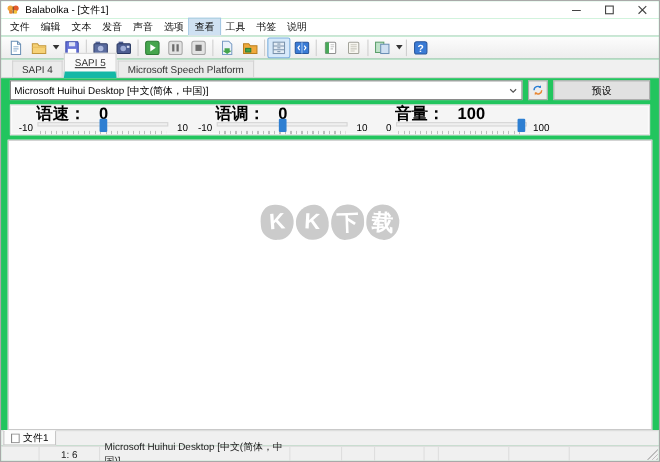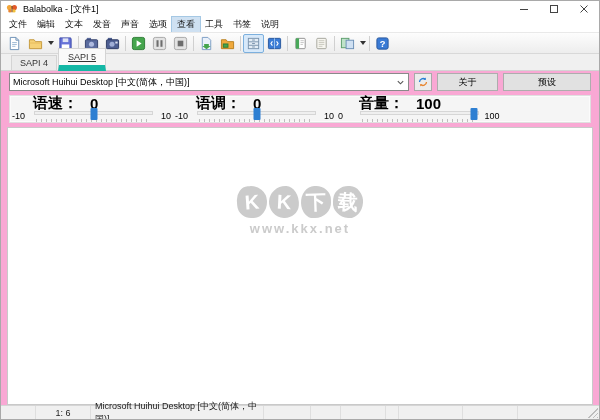--- a/index.html
+++ b/index.html
@@ -1,18 +1,18 @@
 <!DOCTYPE html>
 <html><head>
 <meta charset="utf-8">
 <style>
   * { box-sizing: border-box; margin: 0; padding: 0; }
   html,body { width:600px; height:420px; }
   body { font-family: "Liberation Sans", sans-serif; background:#fff; }
-  .window { width:600px; height:420px; border:1px solid #a9a9a9; background:#f9a8d4;
+  .window { width:600px; height:420px; border:1px solid #a9a9a9; background:#22c55e;
             display:flex; flex-direction:column; overflow:hidden; }
 
   
   .titlebar { height:16px; background:#fff; display:flex; align-items:center; padding-left:5px; flex:0 0 auto; }
   .app-icon { width:12px; height:12px; flex:0 0 auto; }
   .title-text { font-size:9px; color:#000; margin-left:5px; white-space:nowrap; }
   .win-controls { margin-left:auto; display:flex; height:100%; }
   .win-btn { width:30px; height:100%; display:flex; align-items:center; justify-content:center; }
 
   
@@ -52,21 +52,21 @@
 
   
   .sliderpanel { margin:2px 8px 2px 8px; height:28px; background:#f5f5f5; border:1px solid #e0e0e0;
                  box-shadow:inset 0 0 0 1px #fbfbfb; display:flex; padding:2px 2px 1px 2px; flex:0 0 auto; }
   .slider-group { flex:0 0 163px; display:flex; flex-direction:column; }
   .slider-spacer { flex:1; }
   .slider-head { display:flex; font-size:15px; font-weight:bold; color:#000; padding-left:21px; height:11px; align-items:center; }
   .slider-value { margin-left:12px; }
   .slider-row { display:flex; align-items:center; height:13px; }
   .min-label, .max-label { font-size:9px; color:#000; flex:0 0 22px; }
-  .min-label { padding-right:4px; }
+  .min-label { text-align:right; padding-right:4px; }
   .max-label { text-align:center; padding-left:4px; }
   .track-wrap { position:relative; flex:1; height:13px; }
   .track { position:absolute; top:2px; left:0; right:0; height:4px; background:#efefef;
            border:1px solid #d6d6d6; }
   .ticks { position:absolute; bottom:0; left:2px; right:2px; height:3px;
            background-image:repeating-linear-gradient(90deg,#bdbdbd 0 1px,transparent 1px 5px); }
   .thumb { position:absolute; top:-1px; width:7px; height:12px; background:#2e7fd2; border-radius:1px;
            transform:translateX(-50%); }
 
   
@@ -259,38 +259,38 @@
       <svg width="15" height="15" viewBox="0 0 16 16">
         <rect x="2" y="2" width="12" height="12" rx="2" fill="#3a7bd5" stroke="#28569c"></rect>
         <text x="8" y="12" font-size="10" font-weight="bold" fill="#fff" text-anchor="middle">?</text>
       </svg>
     </div>
   </div>
 
   <div class="tabrow">
     <div class="tab">SAPI 4</div>
     <div class="tab active">SAPI 5</div>
+    <div class="tab">Microsoft Speech Platform</div>
   </div>
 
   <div class="voicerow">
     <div class="combo">
       <span class="combo-text">Microsoft Huihui Desktop [中文(简体，中国)]</span>
       <svg width="9" height="9" viewBox="0 0 10 10">
         <path d="M2 3.5 5 6.5 8 3.5" fill="none" stroke="#555" stroke-width="1.2"></path>
       </svg>
     </div>
     <div class="mini-btn">
       <svg width="12" height="12" viewBox="0 0 12 12">
         <path d="M2.5 6a3.5 3.5 0 0 1 6-2.4" fill="none" stroke="#2a7fd4" stroke-width="1.3"></path>
         <path d="M8.8 1.4v2.4H6.4z" fill="#2a7fd4"></path>
         <path d="M9.5 6a3.5 3.5 0 0 1-6 2.4" fill="none" stroke="#e8852f" stroke-width="1.3"></path>
         <path d="M3.2 10.6V8.2h2.4z" fill="#e8852f"></path>
       </svg>
     </div>
-    <button class="push-btn btn-about">关于</button>
     <button class="push-btn btn-preset">预设</button>
   </div>
 
   <div class="sliderpanel">
 
     <div class="slider-group">
       <div class="slider-head">
         <span>语速：</span>
         <span class="slider-value">0</span>
       </div>
@@ -341,24 +341,31 @@
   </div>
 
   <div class="editor">
     <div class="watermark">
       <div class="wm-blobs">
         <span class="wm-blob">K</span>
         <span class="wm-blob">K</span>
         <span class="wm-blob">下</span>
         <span class="wm-blob">载</span>
       </div>
-      <div class="wm-url">www.kkx.net</div>
-    </div>
-  </div>
-
+    </div>
+  </div>
+
+  <div class="doctabs">
+    <div class="doctab">
+      <svg width="8" height="9" viewBox="0 0 8 9">
+        <rect x="0.5" y="0.5" width="7" height="8" fill="#fff" stroke="#8a8a8a"></rect>
+      </svg>
+      <span>文件1</span>
+    </div>
+  </div>
 
   <div class="statusbar">
     <div class="sb-cell" style="width:35px"></div>
     <div class="sb-cell" style="width:55px; justify-content:center;">1:  6</div>
     <div class="sb-cell" style="width:173px">Microsoft Huihui Desktop [中文(简体，中国)]</div>
     <div class="sb-cell" style="width:47px"></div>
     <div class="sb-cell" style="width:30px"></div>
     <div class="sb-cell" style="width:45px"></div>
     <div class="sb-cell" style="width:13px"></div>
     <div class="sb-cell" style="width:64px"></div>

